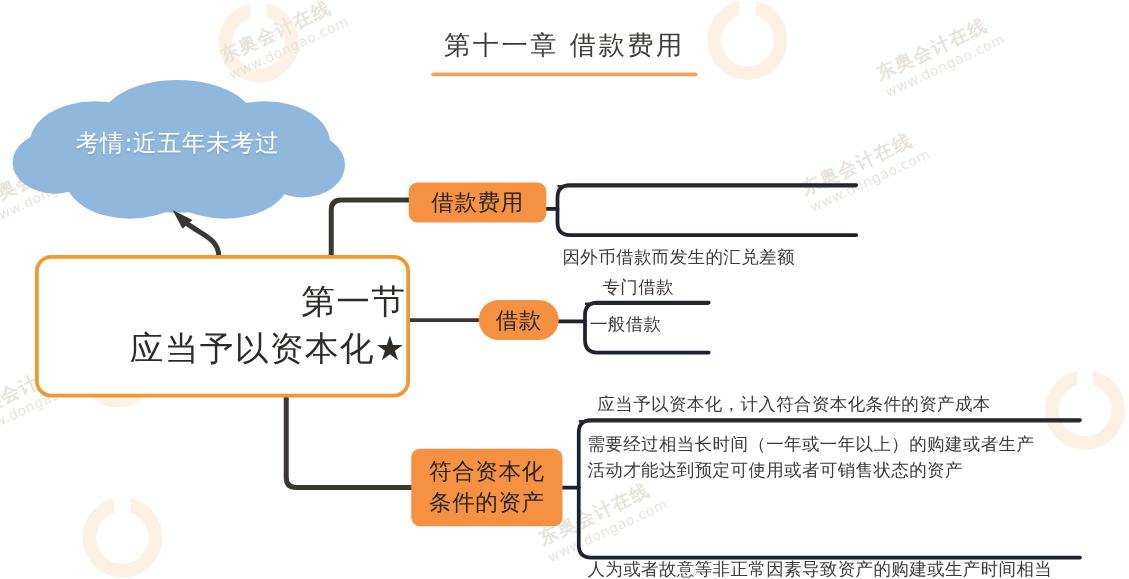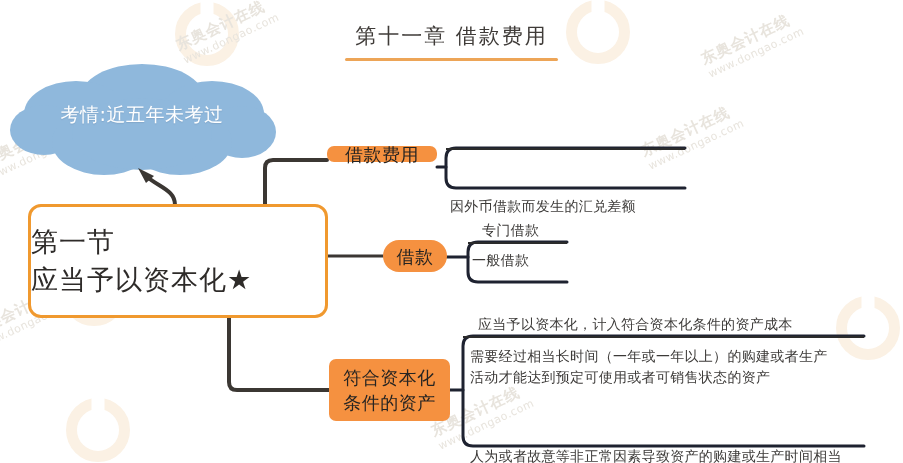--- a/index.html
+++ b/index.html
@@ -101,21 +101,21 @@
     left: 28px;
     top: 204px;
     width: 300px;
     height: 114px;
     border: 3px solid #f0992f;
     border-radius: 13px;
     background: #ffffff;
     box-sizing: border-box;
     display: flex;
     flex-direction: column;
-    align-items: flex-start;
+    align-items: flex-end;
     justify-content: center;
   }
   #root-node .ln {
     font-size: 27px;
     color: #2e2b29;
     line-height: 38px;
     letter-spacing: 1px;
   }
 
   
@@ -136,21 +136,21 @@
     color: #262422;
     display: flex;
     flex-direction: column;
     align-items: center;
     justify-content: center;
     font-size: 18px;
     line-height: 25px;
     letter-spacing: 0.5px;
     box-sizing: border-box;
   }
-  #chip-1 { left: 327px; top: 146px; width: 110px; height: 16px; }
+  #chip-1 { left: 327px; top: 146px; width: 110px; height: 32px; }
   #chip-2 { left: 383px; top: 240px; width: 64px;  height: 32px; border-radius: 16px; }
   #chip-3 { left: 329px; top: 359px; width: 121px; height: 62px; }
 
   
   .leaf {
     position: absolute;
     color: #3c3a38;
     font-size: 14px;
     line-height: 21px;
     letter-spacing: 0.3px;

